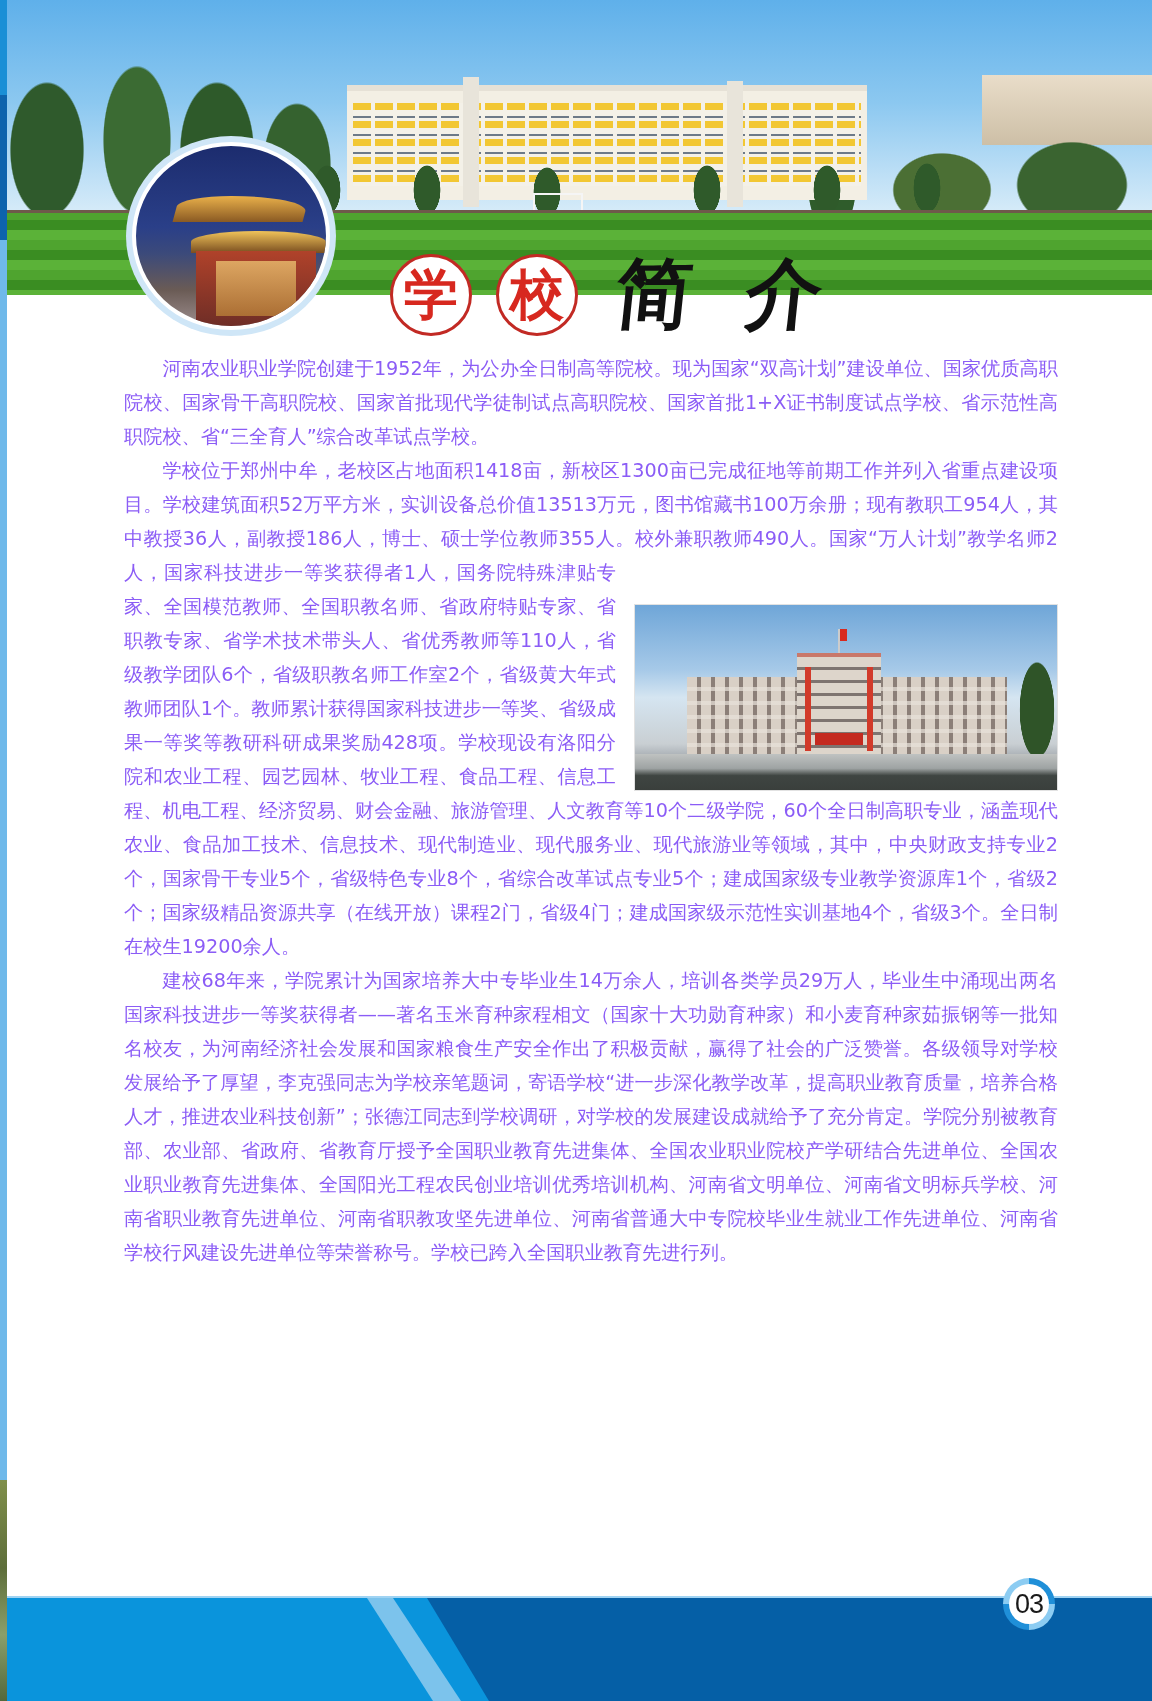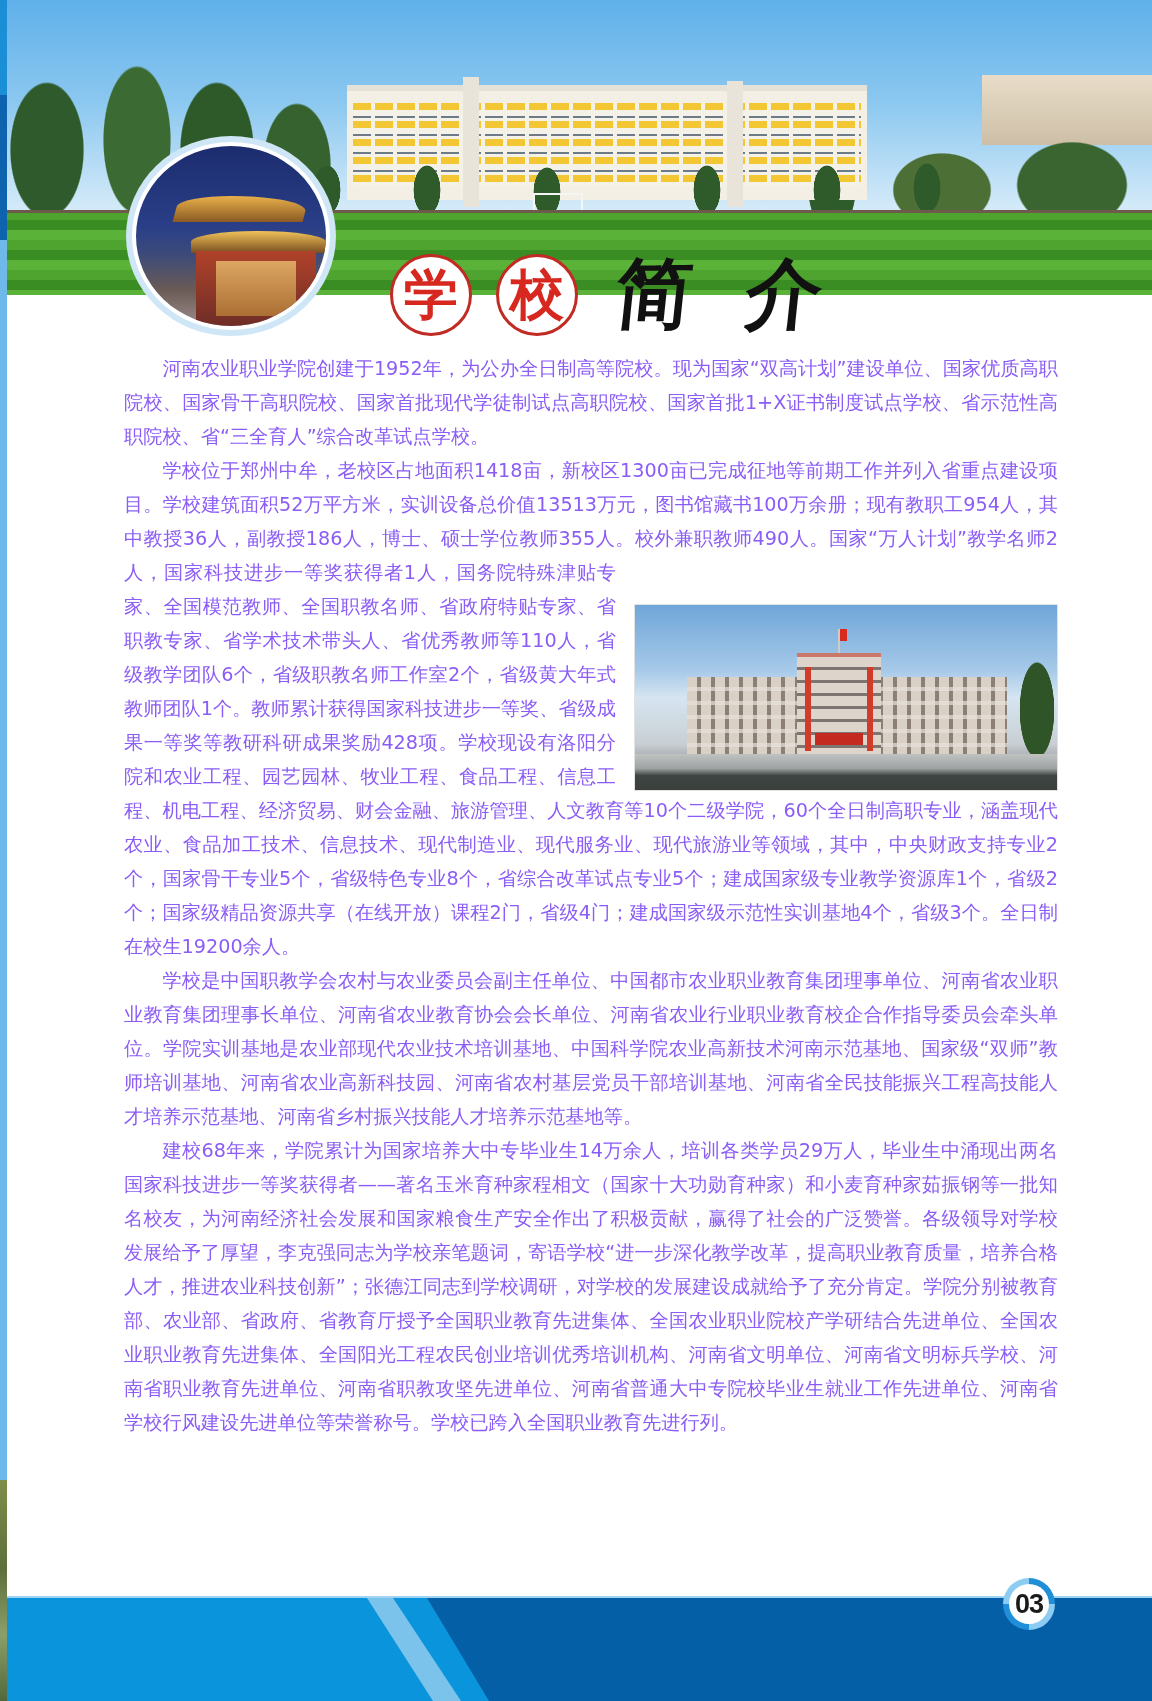--- a/index.html
+++ b/index.html
@@ -81,21 +81,21 @@
   .footer { position: absolute; left: 7px; top: 1598px; width: 1145px; height: 103px; overflow: hidden; }
   .footer .light { position: absolute; inset: 0; background: #0a94dc; }
   .footer .dark { position: absolute; top: 0; left: 420px; right: 0; height: 103px; background: #055fa6; clip-path: polygon(0 0, 100% 0, 100% 100%, 62px 100%); }
   .footer .stripe { position: absolute; top: 0; left: 360px; width: 140px; height: 103px; background: #7cc3ec; clip-path: polygon(0 0, 26px 0, 94px 103px, 66px 103px); }
   .footer-line { position: absolute; left: 7px; top: 1596px; width: 1145px; height: 2px; background: #9fd3f3; }
 
   .page-num { position: absolute; left: 1003px; top: 1578px; width: 52px; height: 52px; border-radius: 50%;
     background: conic-gradient(#1f8fd8 0 25%, #8cccf2 25% 50%, #1f8fd8 50% 75%, #8cccf2 75% 100%);
     display: flex; align-items: center; justify-content: center; z-index: 6; }
   .page-num .inner { width: 40px; height: 40px; border-radius: 50%; background: #ffffff; display: flex; align-items: center; justify-content: center;
-    font-family: "Liberation Sans", sans-serif; font-size: 27px; color: #1a1a1a; letter-spacing: -1px; font-weight: bold; }
+    font-family: "Liberation Sans", sans-serif; font-size: 27px; color: #1a1a1a; letter-spacing: -1px; }
 </style>
 </head>
 <body>
 
 <div class="edge-strip">
   <div class="seg1"></div>
     <div class="seg2"></div>
     <div class="seg3"></div>
     <div class="seg4"></div>
 </div>
@@ -138,21 +138,20 @@
     <div class="flag"></div>
     <div class="bld"></div>
     <div class="center"></div>
     <div class="banner-l"></div>
     <div class="banner-r"></div>
     <div class="door"></div>
     <div class="tree"></div>
     <div class="plaza"></div>
   </div>
   <p>学校位于郑州中牟，老校区占地面积1418亩，新校区1300亩已完成征地等前期工作并列入省重点建设项目。学校建筑面积52万平方米，实训设备总价值13513万元，图书馆藏书100万余册；现有教职工954人，其中教授36人，副教授186人，博士、硕士学位教师355人。校外兼职教师490人。国家“万人计划”教学名师2人，国家科技进步一等奖获得者1人，国务院特殊津贴专家、全国模范教师、全国职教名师、省政府特贴专家、省职教专家、省学术技术带头人、省优秀教师等110人，省级教学团队6个，省级职教名师工作室2个，省级黄大年式教师团队1个。教师累计获得国家科技进步一等奖、省级成果一等奖等教研科研成果奖励428项。学校现设有洛阳分院和农业工程、园艺园林、牧业工程、食品工程、信息工程、机电工程、经济贸易、财会金融、旅游管理、人文教育等10个二级学院，60个全日制高职专业，涵盖现代农业、食品加工技术、信息技术、现代制造业、现代服务业、现代旅游业等领域，其中，中央财政支持专业2个，国家骨干专业5个，省级特色专业8个，省综合改革试点专业5个；建成国家级专业教学资源库1个，省级2个；国家级精品资源共享（在线开放）课程2门，省级4门；建成国家级示范性实训基地4个，省级3个。全日制在校生19200余人。</p>
-  <p>学校是中国职教学会农村与农业委员会副主任单位、中国都市农业职业教育集团理事单位、河南省农业职业教育集团理事长单位、河南省农业教育协会会长单位、河南省农业行业职业教育校企合作指导委员会牵头单位。学院实训基地是农业部现代农业技术培训基地、中国科学院农业高新技术河南示范基地、国家级“双师”教师培训基地、河南省农业高新科技园、河南省农村基层党员干部培训基地、河南省全民技能振兴工程高技能人才培养示范基地、河南省乡村振兴技能人才培养示范基地等。</p>
   <p>建校68年来，学院累计为国家培养大中专毕业生14万余人，培训各类学员29万人，毕业生中涌现出两名国家科技进步一等奖获得者——著名玉米育种家程相文（国家十大功勋育种家）和小麦育种家茹振钢等一批知名校友，为河南经济社会发展和国家粮食生产安全作出了积极贡献，赢得了社会的广泛赞誉。各级领导对学校发展给予了厚望，李克强同志为学校亲笔题词，寄语学校“进一步深化教学改革，提高职业教育质量，培养合格人才，推进农业科技创新”；张德江同志到学校调研，对学校的发展建设成就给予了充分肯定。学院分别被教育部、农业部、省政府、省教育厅授予全国职业教育先进集体、全国农业职业院校产学研结合先进单位、全国农业职业教育先进集体、全国阳光工程农民创业培训优秀培训机构、河南省文明单位、河南省文明标兵学校、河南省职业教育先进单位、河南省职教攻坚先进单位、河南省普通大中专院校毕业生就业工作先进单位、河南省学校行风建设先进单位等荣誉称号。学校已跨入全国职业教育先进行列。</p>
 </div>
 
 <div class="footer-line"></div>
 <div class="footer">
   <div class="light"></div>
   <div class="dark"></div>
   <div class="stripe"></div>
 </div>
 

